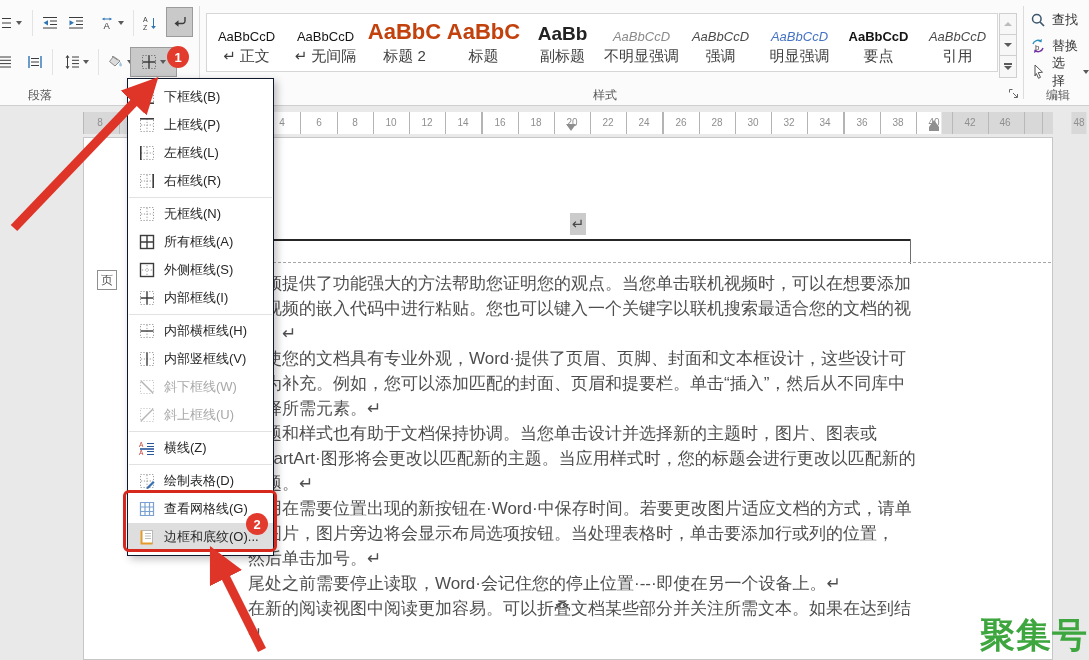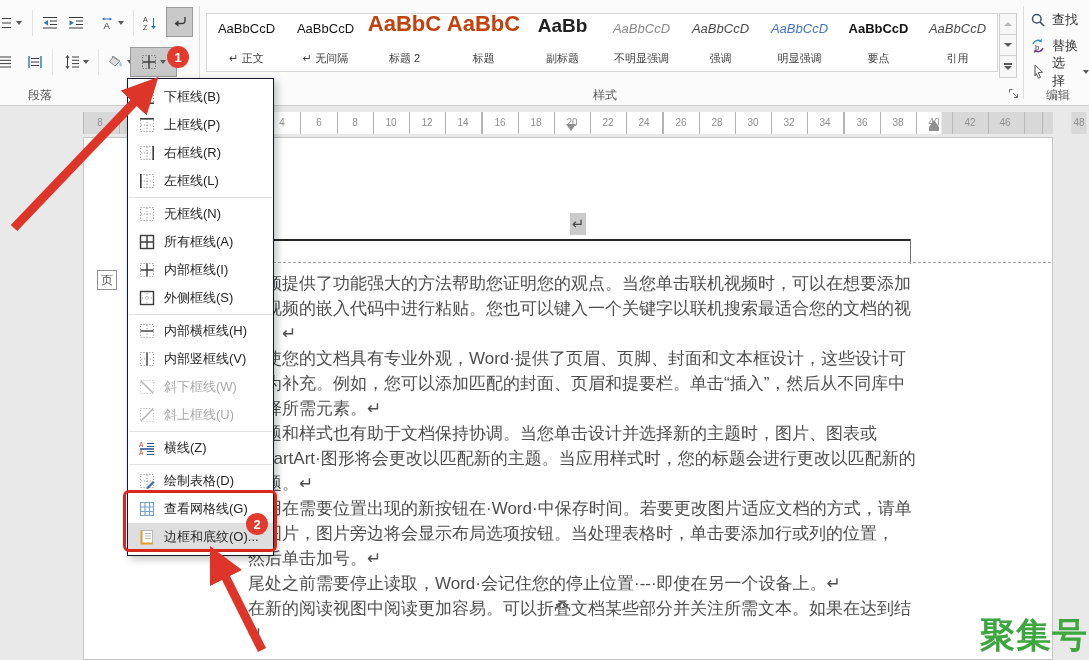--- a/index.html
+++ b/index.html
@@ -13,21 +13,21 @@
   .isep{position:absolute;width:1px;height:26px;background:#e3e3e3}
   .ibtn{position:absolute;height:30px;display:flex;align-items:center;justify-content:center;gap:3px}
   .ibtn.pressed{background:#c9c9c9;border:1px solid #9b9b9b;box-sizing:border-box}
   .chev{width:0;height:0;border-left:3.5px solid transparent;border-right:3.5px solid transparent;border-top:4px solid #5a5a5a}
   .icon16{width:16px;height:16px;flex:0 0 16px}
 
   
   .gal{position:absolute;left:206px;top:13px;width:792px;height:59px;background:#fff;border:1px solid #d6d6d6;box-sizing:border-box;display:flex;z-index:2}
   .gi{flex:1;display:flex;flex-direction:column;align-items:center;justify-content:flex-end;padding-bottom:5px;overflow:hidden;cursor:default}
   .gi .samp{white-space:nowrap;line-height:1}
-  .gi .slab{font-size:11px;color:#3f3f3f;margin-top:16px;white-space:nowrap}
+  .gi .slab{font-size:15px;color:#3f3f3f;margin-top:4px;white-space:nowrap}
   .s-normal{font-size:13px;color:#141414}
   .s-h1{font-size:26px;font-weight:bold;color:#141414;letter-spacing:-1px}
   .s-h2{font-size:22px;font-weight:600;color:#c2410c}
   .s-sub{font-size:19px;font-weight:700;color:#222}
   .s-sem{font-size:13px;font-style:italic;color:#8a8a8a}
   .s-em{font-size:13px;font-style:italic;color:#4a4a4a}
   .s-iem{font-size:13px;font-style:italic;color:#4472c4}
   .s-strong{font-size:13px;font-weight:bold;color:#141414}
   .sbtn{position:absolute;left:999px;width:18px;height:22px;border:1px solid #cfcfcf;background:#f7f7f7;box-sizing:border-box;display:flex;flex-direction:column;align-items:center;justify-content:center;z-index:2}
   .tri-up{width:0;height:0;border-left:4px solid transparent;border-right:4px solid transparent;border-bottom:4px solid #bbb}
@@ -323,60 +323,60 @@
           <rect x="1.5" y="1.5" width="13" height="13" fill="none" stroke="#999" stroke-dasharray="1.2 1.7"></rect>
           <path d="M8 2v12M2 8h12" stroke="#999" stroke-dasharray="1.2 1.7" fill="none"></path>
           <path d="M1 1.8h14" stroke="#3c3c3c" stroke-width="1.6" fill="none"></path>
         </svg>
       <span>上框线(P)</span>
     </div>
     <div class="mi">
       <svg class="micon icon16" viewBox="0 0 16 16">
           <rect x="1.5" y="1.5" width="13" height="13" fill="none" stroke="#999" stroke-dasharray="1.2 1.7"></rect>
           <path d="M8 2v12M2 8h12" stroke="#999" stroke-dasharray="1.2 1.7" fill="none"></path>
+          <path d="M1.8 1v14" stroke="#3c3c3c" stroke-width="1.6" fill="none"></path>
+        </svg>
+      <span>左框线(L)</span>
+    </div>
+    <div class="mi">
+      <svg class="micon icon16" viewBox="0 0 16 16">
+          <rect x="1.5" y="1.5" width="13" height="13" fill="none" stroke="#999" stroke-dasharray="1.2 1.7"></rect>
+          <path d="M8 2v12M2 8h12" stroke="#999" stroke-dasharray="1.2 1.7" fill="none"></path>
           <path d="M14.2 1v14" stroke="#3c3c3c" stroke-width="1.6" fill="none"></path>
         </svg>
       <span>右框线(R)</span>
-    </div>
-    <div class="mi">
-      <svg class="micon icon16" viewBox="0 0 16 16">
-          <rect x="1.5" y="1.5" width="13" height="13" fill="none" stroke="#999" stroke-dasharray="1.2 1.7"></rect>
-          <path d="M8 2v12M2 8h12" stroke="#999" stroke-dasharray="1.2 1.7" fill="none"></path>
-          <path d="M1.8 1v14" stroke="#3c3c3c" stroke-width="1.6" fill="none"></path>
-        </svg>
-      <span>左框线(L)</span>
     </div>
     <div class="msep"></div>
     <div class="mi">
       <svg class="micon icon16" viewBox="0 0 16 16">
           <rect x="1.5" y="1.5" width="13" height="13" fill="none" stroke="#999" stroke-dasharray="1.2 1.7"></rect>
           <path d="M8 2v12M2 8h12" stroke="#999" stroke-dasharray="1.2 1.7" fill="none"></path>
         </svg>
       <span>无框线(N)</span>
     </div>
     <div class="mi">
       <svg class="micon icon16" viewBox="0 0 16 16">
           <rect x="1.5" y="1.5" width="13" height="13" fill="none" stroke="#3c3c3c" stroke-width="1.4"></rect>
           <path d="M8 1.5v13M1.5 8h13" stroke="#3c3c3c" stroke-width="1.4" fill="none"></path>
         </svg>
       <span>所有框线(A)</span>
     </div>
     <div class="mi">
       <svg class="micon icon16" viewBox="0 0 16 16">
-          <rect x="1.5" y="1.5" width="13" height="13" fill="none" stroke="#999" stroke-dasharray="1.2 1.7"></rect>
-          <path d="M8 1.5v13M1.5 8h13" stroke="#3c3c3c" stroke-width="1.4" fill="none"></path>
-        </svg>
-      <span>内部框线(I)</span>
-    </div>
-    <div class="mi">
-      <svg class="micon icon16" viewBox="0 0 16 16">
           <rect x="1.5" y="1.5" width="13" height="13" fill="none" stroke="#3c3c3c" stroke-width="1.4"></rect>
           <path d="M8 3v10M3 8h10" stroke="#999" stroke-dasharray="1.2 1.7" fill="none"></path>
         </svg>
       <span>外侧框线(S)</span>
+    </div>
+    <div class="mi">
+      <svg class="micon icon16" viewBox="0 0 16 16">
+          <rect x="1.5" y="1.5" width="13" height="13" fill="none" stroke="#999" stroke-dasharray="1.2 1.7"></rect>
+          <path d="M8 1.5v13M1.5 8h13" stroke="#3c3c3c" stroke-width="1.4" fill="none"></path>
+        </svg>
+      <span>内部框线(I)</span>
     </div>
     <div class="msep"></div>
     <div class="mi">
       <svg class="micon icon16" viewBox="0 0 16 16">
           <rect x="1.5" y="1.5" width="13" height="13" fill="none" stroke="#999" stroke-dasharray="1.2 1.7"></rect>
           <path d="M8 2v12" stroke="#999" stroke-dasharray="1.2 1.7" fill="none"></path>
           <path d="M1.5 8h13" stroke="#3c3c3c" stroke-width="1.4" fill="none"></path>
         </svg>
       <span>内部横框线(H)</span>
     </div>

